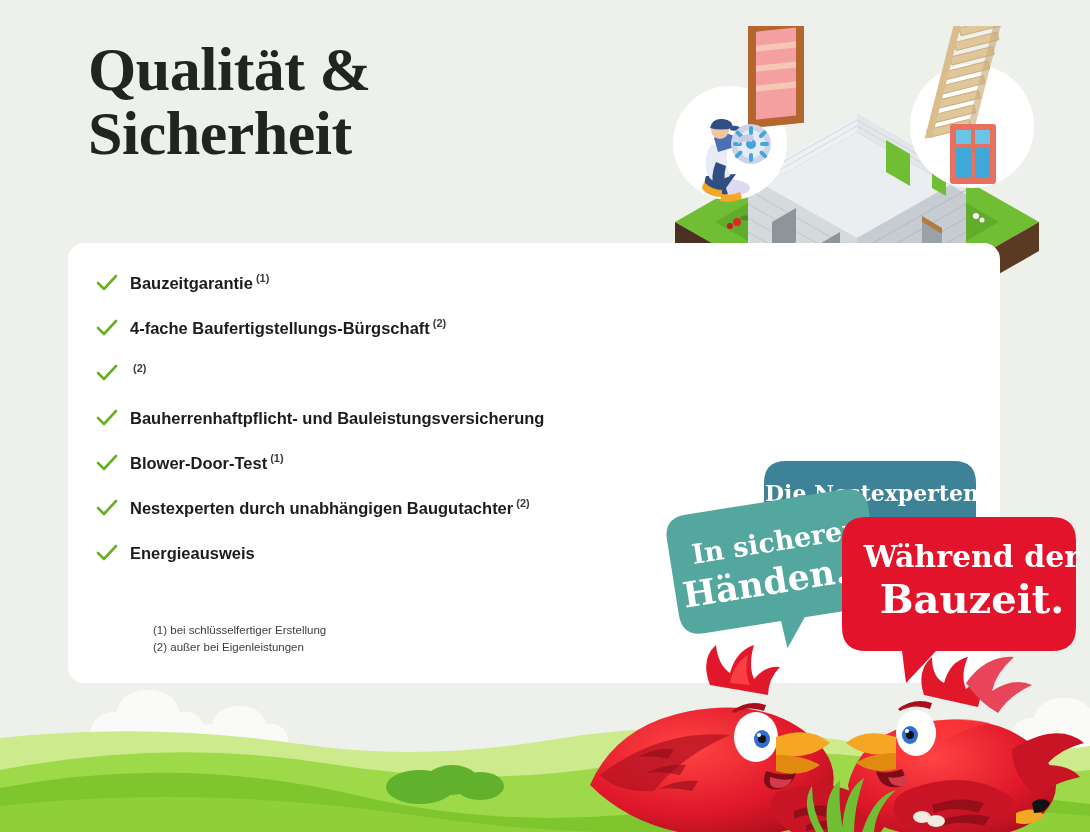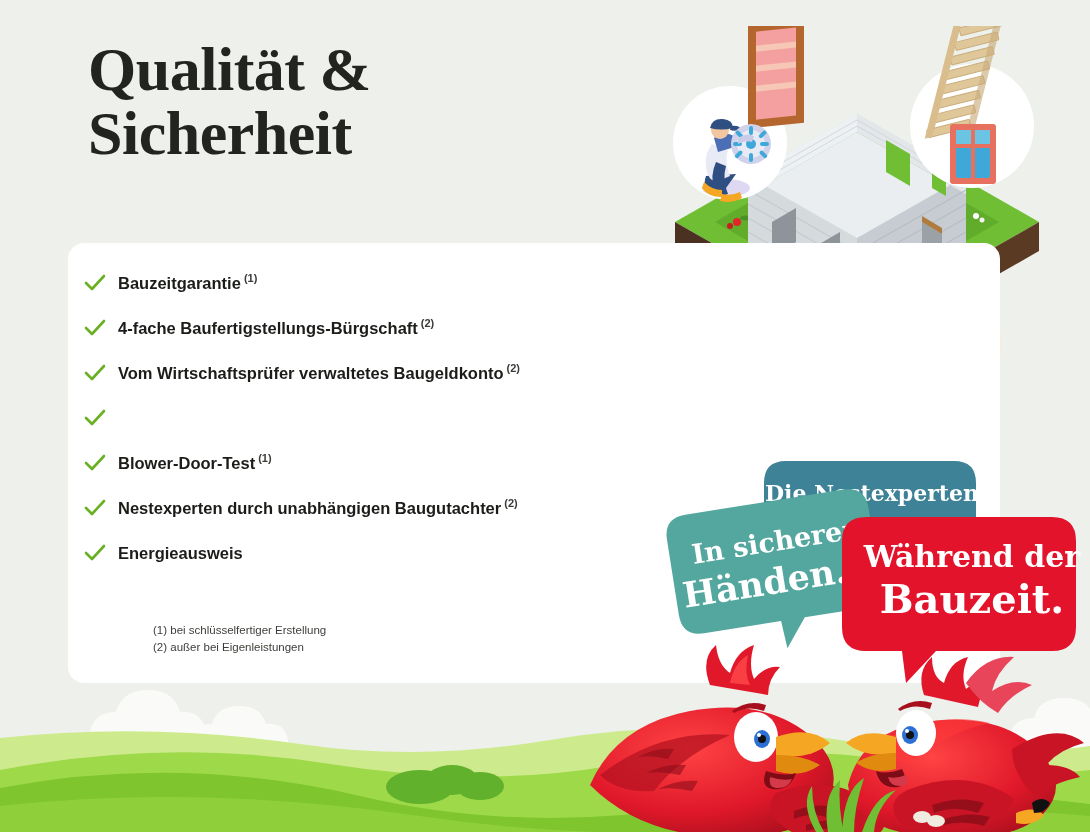--- a/index.html
+++ b/index.html
@@ -31,21 +31,21 @@
 
   
   .card {
     position:absolute; left:68px; top:243px;
     width:932px; height:440px;
     background:#ffffff;
     border-radius:16px;
   }
 
   
-  .checklist { position:absolute; left:84px; top:272px; width:600px;text-align:right; }
+  .checklist { position:absolute; left:96px; top:272px; width:600px;text-align:right; }
   .check-row { display:flex; align-items:flex-start; height:45px; }
   .check-icon { width:34px; flex:0 0 34px; padding-top:2px; }
   .check-icon svg { display:block; }
   .check-text {
     font-size:16.5px;
     font-weight:700;
     color:#1b1d19;
     line-height:22px;
     white-space:nowrap;
   }
@@ -321,30 +321,30 @@
       <span class="check-text">4-fache Baufertigstellungs-Bürgschaft</span>
       <span class="check-note">(2)</span>
     </div>
 
     <div class="check-row">
       <span class="check-icon">
         <svg width="22" height="18" viewBox="0 0 22 18">
             <path d="M2 9 L8 15 L20 2" fill="none" stroke="#6ab023" stroke-width="2.6" stroke-linecap="round" stroke-linejoin="round"></path>
           </svg>
       </span>
-      <span class="check-text">Vom Wirtschaftsprüfer verwaltetes Baugeldkonto</span>
       <span class="check-note">(2)</span>
     </div>
 
     <div class="check-row">
       <span class="check-icon">
         <svg width="22" height="18" viewBox="0 0 22 18">
             <path d="M2 9 L8 15 L20 2" fill="none" stroke="#6ab023" stroke-width="2.6" stroke-linecap="round" stroke-linejoin="round"></path>
           </svg>
       </span>
+      <span class="check-text">Bauherrenhaftpflicht- und Bauleistungsversicherung</span>
       <span class="check-note"></span>
     </div>
 
 
     <div class="check-row">
       <span class="check-icon">
         <svg width="22" height="18" viewBox="0 0 22 18">
             <path d="M2 9 L8 15 L20 2" fill="none" stroke="#6ab023" stroke-width="2.6" stroke-linecap="round" stroke-linejoin="round"></path>
           </svg>
       </span>

